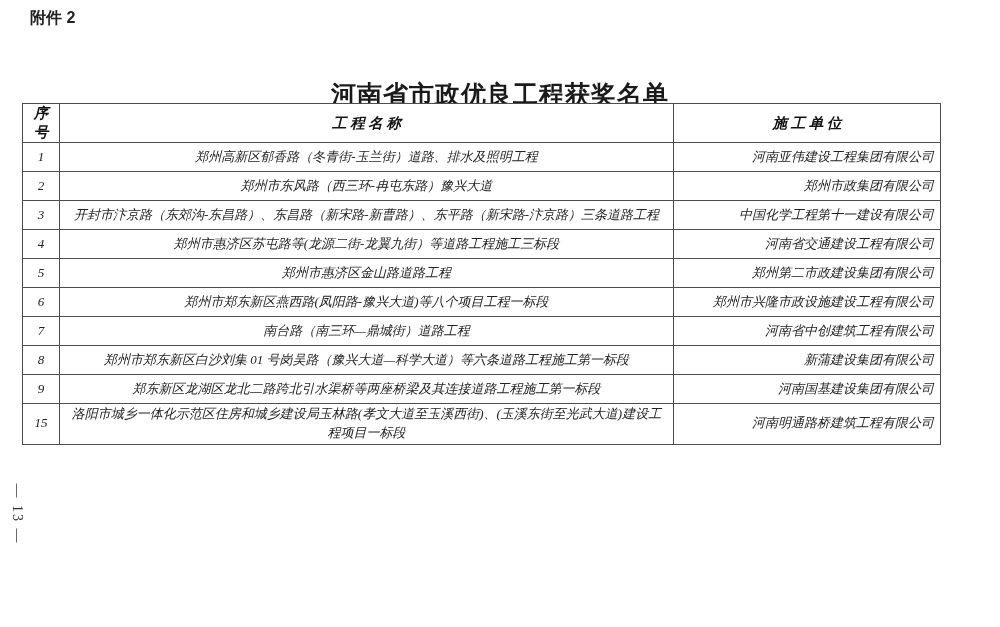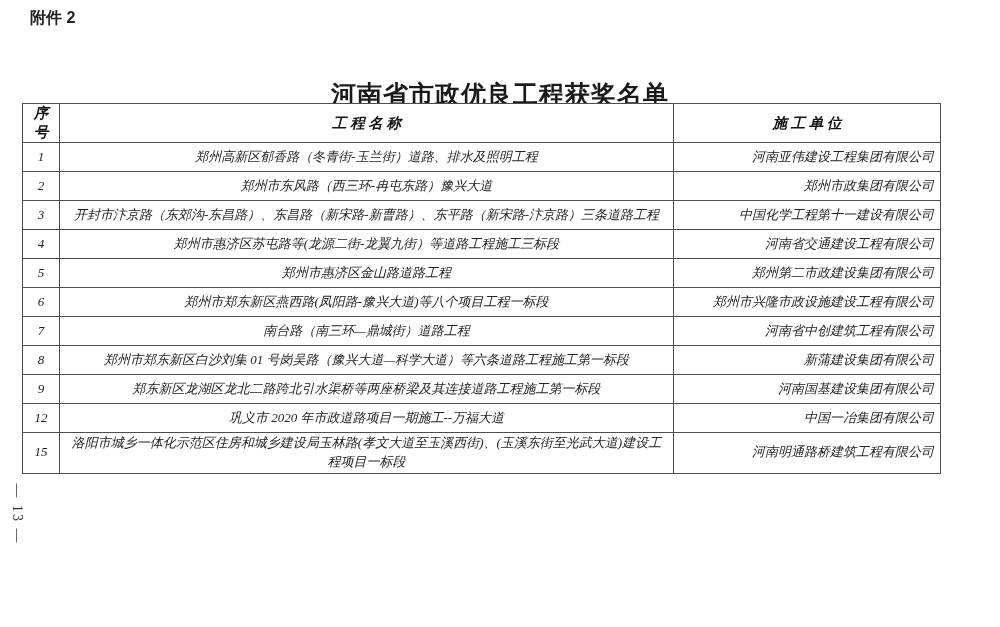--- a/index.html
+++ b/index.html
@@ -136,25 +136,20 @@
       <td class="c-no">8</td>
       <td class="c-proj">郑州市郑东新区白沙刘集 01 号岗吴路（豫兴大道—科学大道）等六条道路工程施工第一标段</td>
       <td class="c-unit">新蒲建设集团有限公司</td>
     </tr>
     <tr>
       <td class="c-no">9</td>
       <td class="c-proj">郑东新区龙湖区龙北二路跨北引水渠桥等两座桥梁及其连接道路工程施工第一标段</td>
       <td class="c-unit">河南国基建设集团有限公司</td>
     </tr>
     <tr>
-      <td class="c-no">12</td>
-      <td class="c-proj">巩义市 2020 年市政道路项目一期施工--万福大道</td>
-      <td class="c-unit">中国一冶集团有限公司</td>
-    </tr>
-    <tr>
       <td class="c-no">15</td>
       <td class="c-proj">洛阳市城乡一体化示范区住房和城乡建设局玉林路(孝文大道至玉溪西街)、(玉溪东街至光武大道)建设工程项目一标段</td>
       <td class="c-unit">河南明通路桥建筑工程有限公司</td>
     </tr>
   </tbody>
 </table>
 
 <div class="page-num">— 13 —</div>
 
 </body></html>

